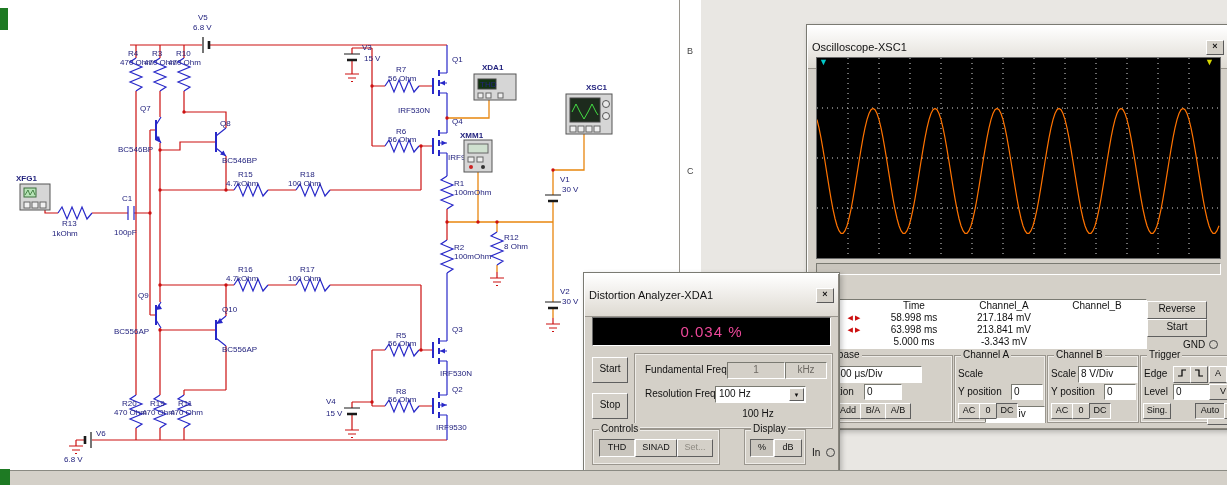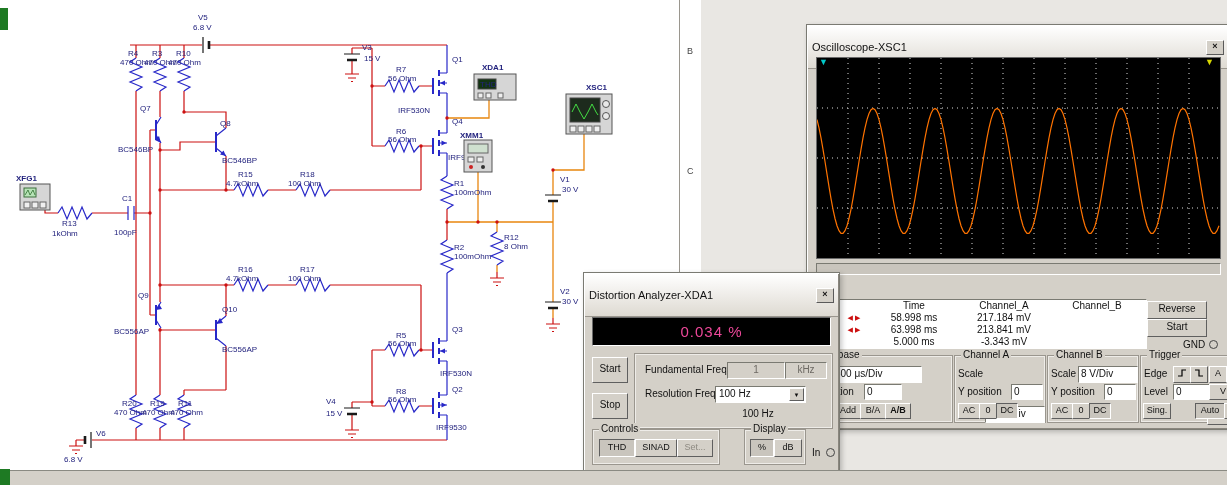--- a/index.html
+++ b/index.html
@@ -350,21 +350,21 @@
 
     <div class="group" style="left:0;top:330px;width:144px;height:66px;">
       <span class="gtitle">Timebase</span>
       <span class="lbl" style="left:2px;top:12px;">Scale</span>
       <div class="sunken" style="left:24px;top:10px;width:86px;height:15px;line-height:14px;padding-left:2px;">500 μs/Div</div>
       <span class="lbl" style="left:2px;top:30px;">X position</span>
       <div class="sunken" style="left:56px;top:28px;width:34px;height:14px;line-height:13px;padding-left:2px;">0</div>
       <div class="btn sm" style="left:2px;top:47px;width:24px;height:14px;line-height:12px;">Y/T</div>
       <div class="btn sm" style="left:27px;top:47px;width:24px;height:14px;line-height:12px;">Add</div>
       <div class="btn sm" style="left:52px;top:47px;width:24px;height:14px;line-height:12px;">B/A</div>
-      <div class="btn sm" style="left:77px;top:47px;width:24px;height:14px;line-height:12px;font-weight:bold;">A/B</div>
+      <div class="btn sm" style="left:77px;top:47px;width:24px;height:14px;line-height:12px;">A/B</div>
     </div>
 
     <div class="group" style="left:147px;top:330px;width:90px;height:66px;">
       <span class="gtitle">Channel A</span>
       <span class="lbl" style="left:3px;top:12px;">Scale</span>
       <div class="sunken" style="left:30px;top:10px;width:56px;height:15px;line-height:14px;padding-left:2px;margin-top:40px;">10 V/Div</div>
       <span class="lbl" style="left:3px;top:30px;">Y position</span>
       <div class="sunken" style="left:56px;top:28px;width:28px;height:14px;line-height:13px;padding-left:2px;">0</div>
       <div class="btn sm" style="left:3px;top:47px;width:20px;height:14px;line-height:12px;">AC</div>
       <div class="btn sm" style="left:24px;top:47px;width:16px;height:14px;line-height:12px;">0</div>

